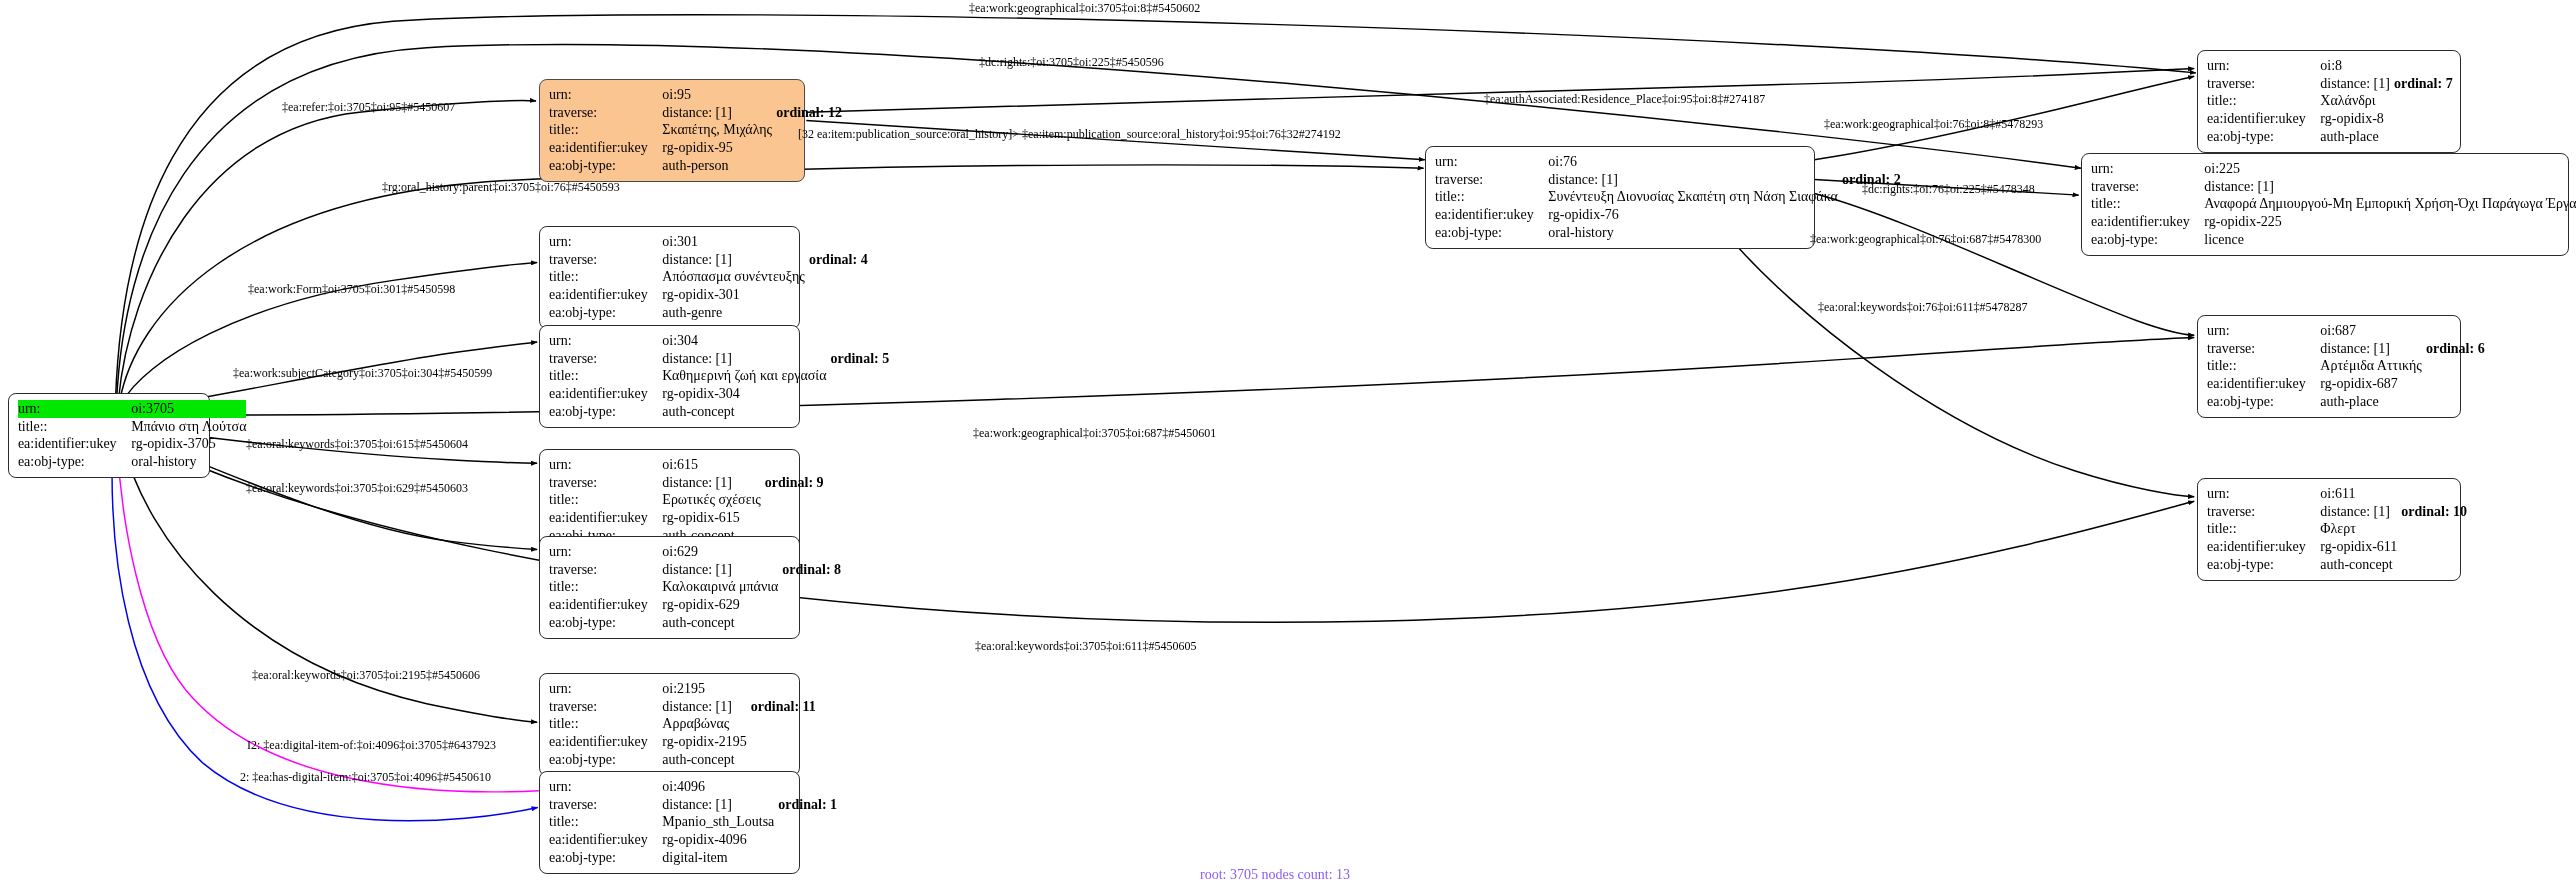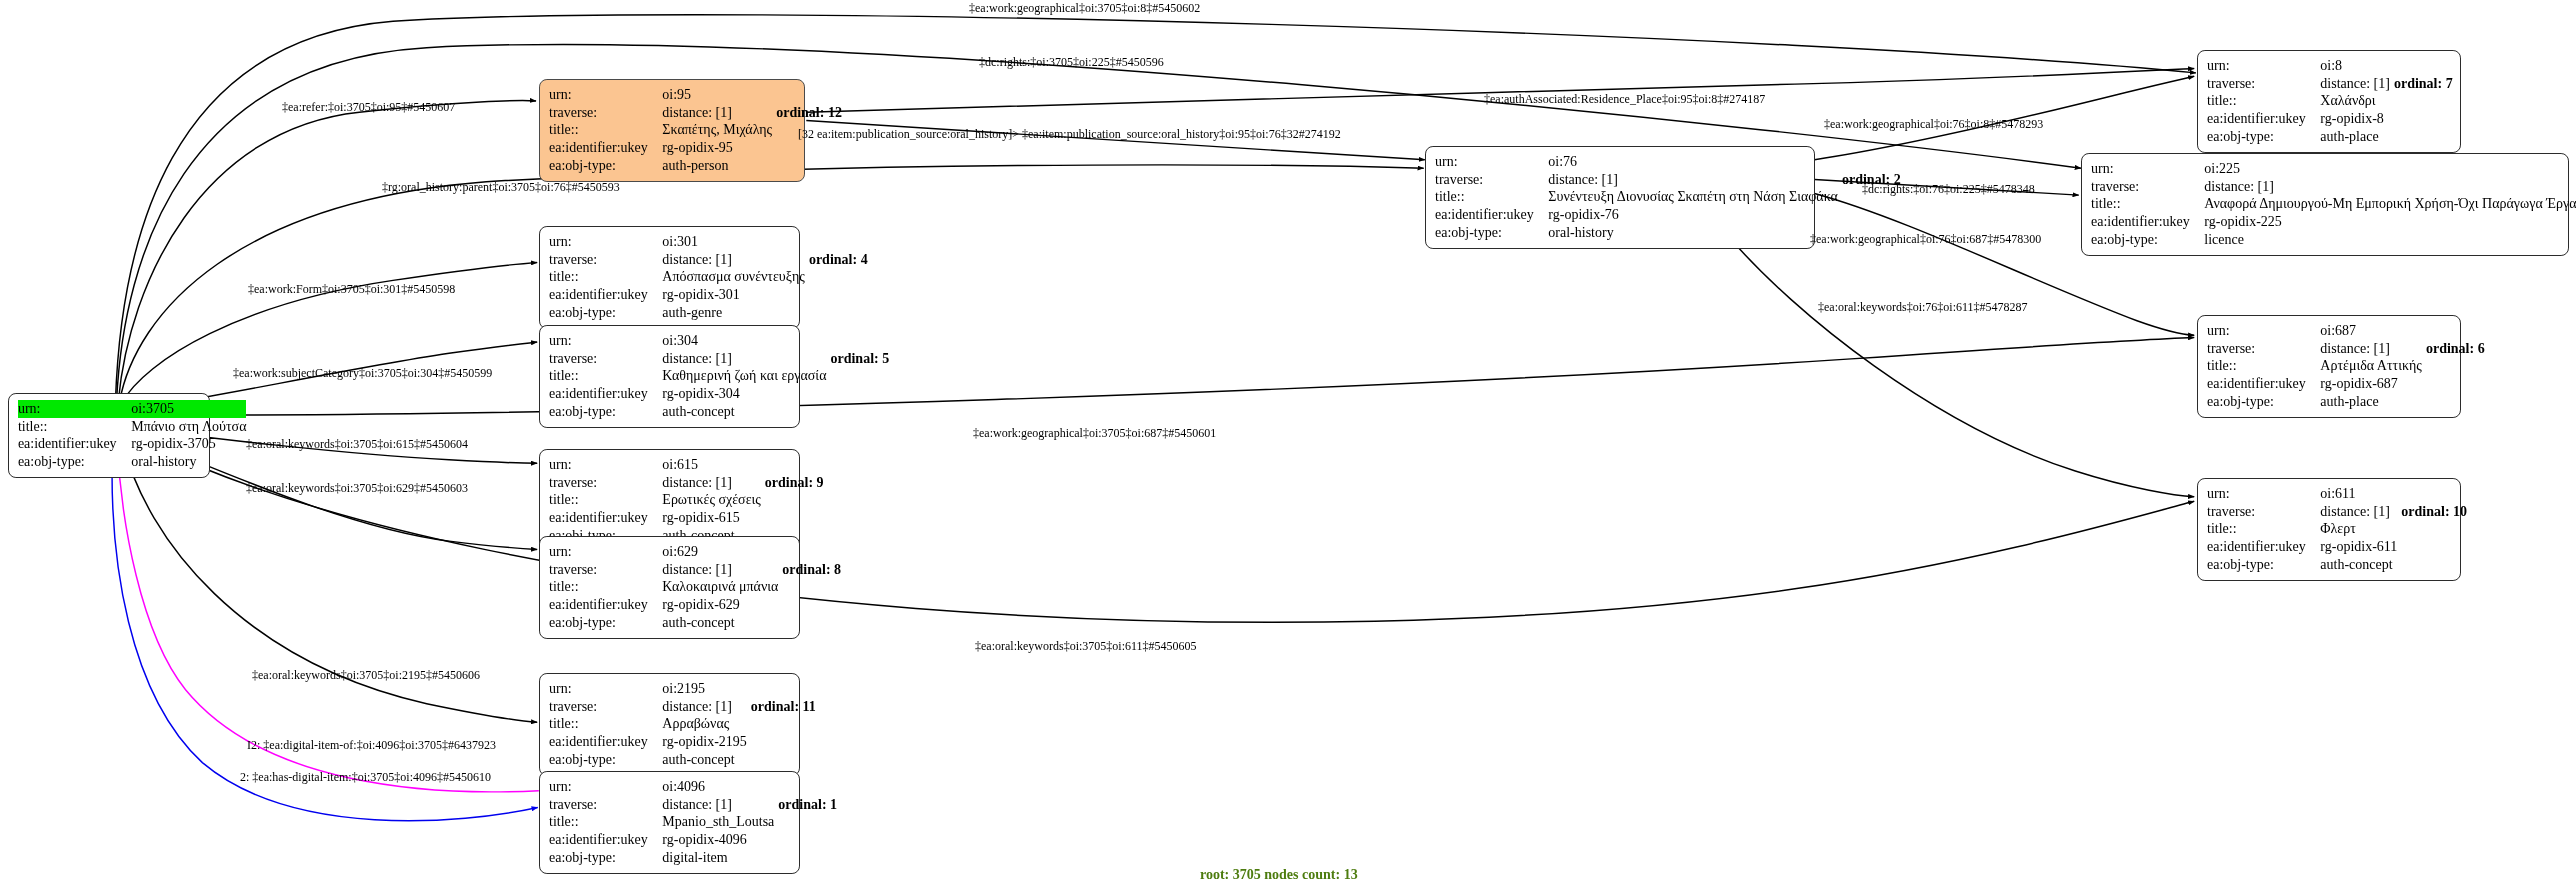--- a/index.html
+++ b/index.html
@@ -11,21 +11,21 @@
         box-sizing:border-box;padding:5.6px 7.9px 5.6px 9px;}
   .node.orange{background:#fbc591;border-color:#4a4a4a;}
   .node table{border-collapse:collapse;}
   .node td{font-size:14px;line-height:1.28;white-space:nowrap;color:#000;padding:0 0;vertical-align:top;}
   .node td.k{padding-right:14.6px;}
   .node td.v{}
   .node .hl{background:#00e800;}
   .node td.ord{padding-left:4px;font-weight:bold;}
 
   .elabel{position:absolute;font-size:12px;color:#000;white-space:nowrap;line-height:1;}
-  .footer{position:absolute;font-size:14px;color:#4d7c0f;white-space:nowrap;font-weight:bold;}
+  .footer{position:absolute;font-size:14px;color:#8b5cf6;white-space:nowrap;}
 </style>
 </head>
 <body>
 
 <div id="canvas">
 
   <svg class="edges" viewBox="0 0 4592 1580">
     <defs>
       <marker id="ah" markerWidth="12" markerHeight="9" refX="11" refY="4.5" orient="auto" markerUnits="userSpaceOnUse">
         <path d="M0,0 L12,4.5 L0,9 z" fill="#000"></path>

